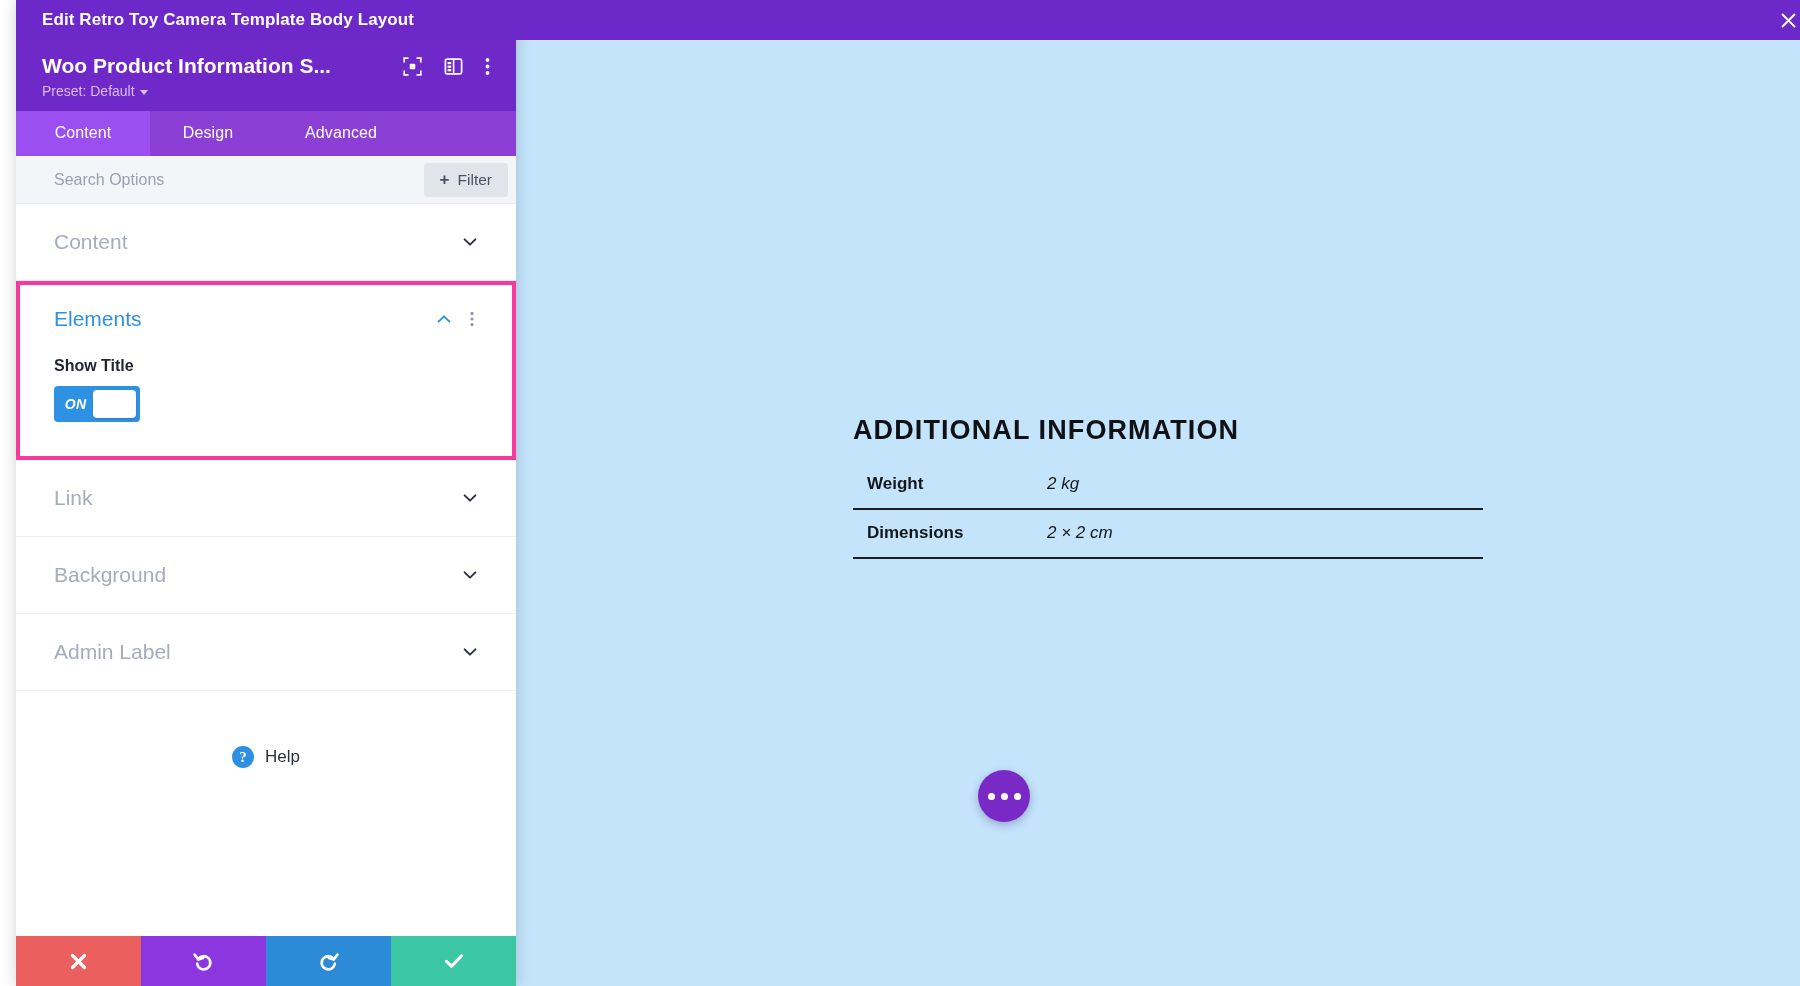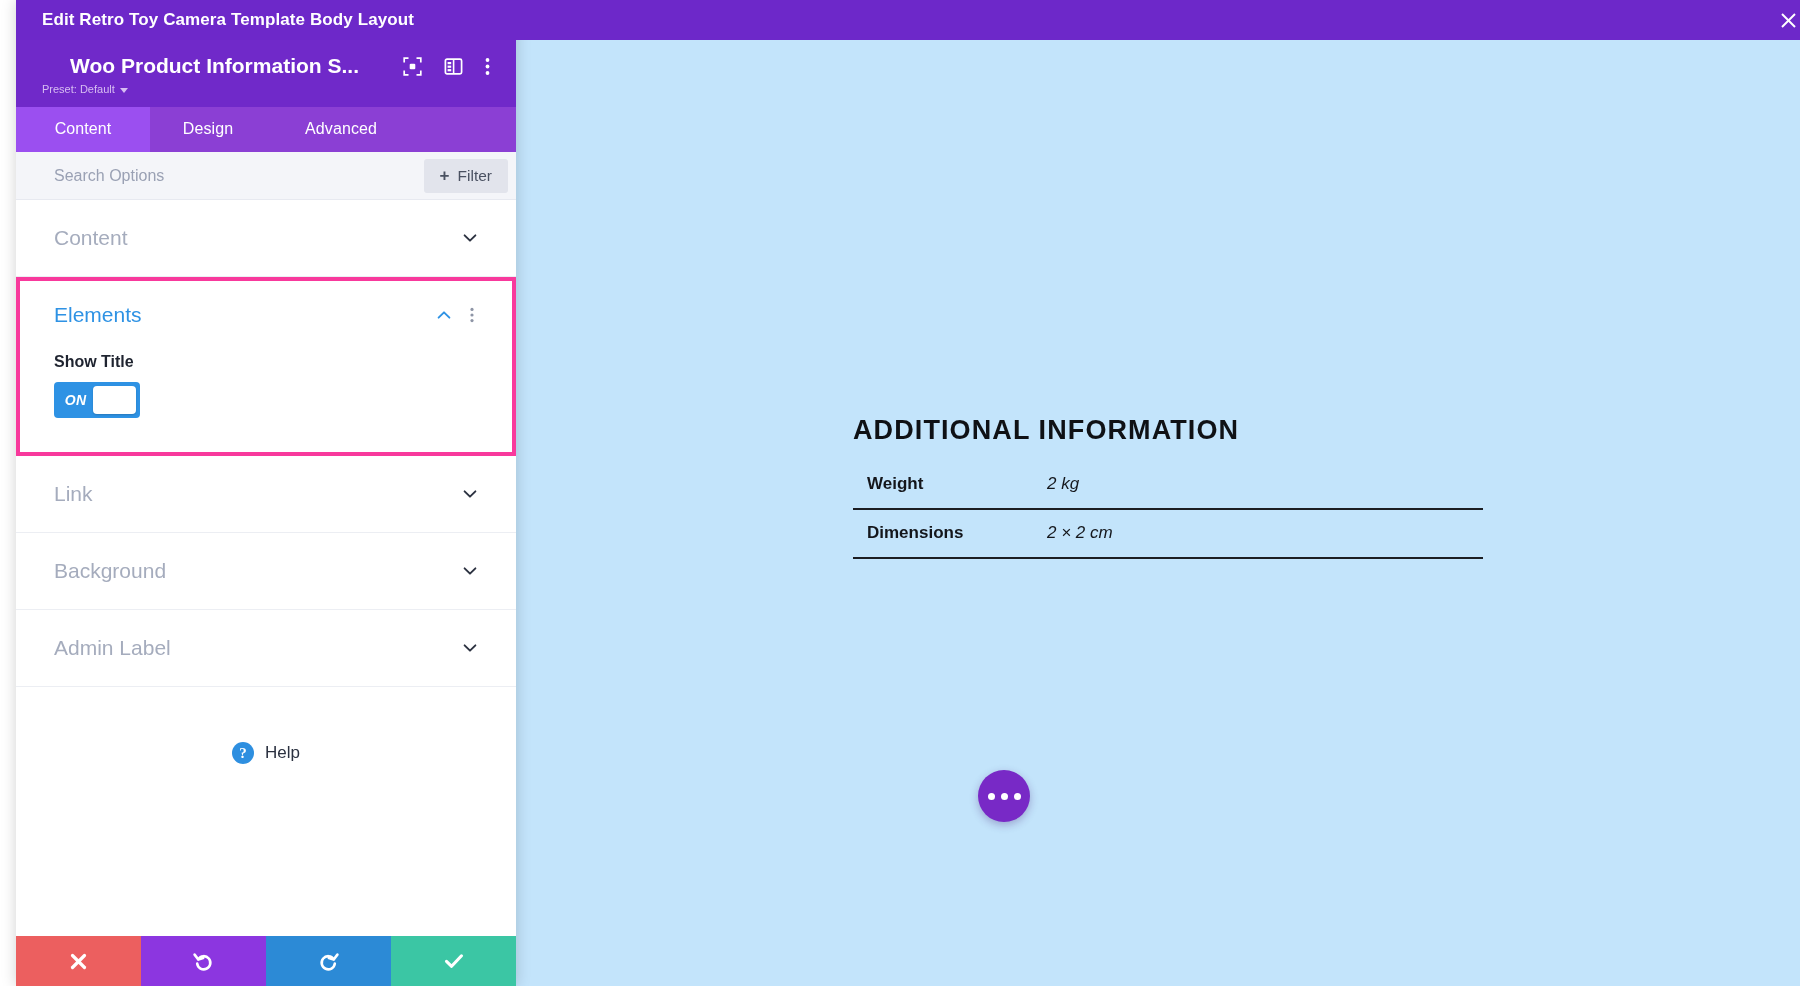--- a/index.html
+++ b/index.html
@@ -31,32 +31,32 @@
   #panel {
     position: absolute; top: 0; left: 0; width: 500px; height: 986px;
     background: #ffffff;
     display: flex; flex-direction: column;
     z-index: 30;
     box-shadow: 0 0 14px rgba(0,0,0,.18);
   }
   #panel-spacer { height: 40px; flex: 0 0 40px; }
 
   .panel-head {
-    background: #7029c9; padding: 14px 26px 12px 26px; flex: 0 0 auto; text-align: center;
+    background: #7029c9; padding: 14px 26px 12px 26px; flex: 0 0 auto;
   }
   .panel-head-row { display: flex; align-items: center; }
   .module-title {
     color: #ffffff; font-size: 21px; font-weight: bold;
     white-space: nowrap; overflow: hidden;
     flex: 1 1 auto;
   }
   .head-icons { display: flex; align-items: center; gap: 22px; padding-left: 16px; }
   .head-icon { cursor: pointer; display: flex; align-items: center; justify-content: center; }
   .preset-row {
-    margin-top: 5px; color: #d7bdf2; font-size: 11px;
+    margin-top: 5px; color: #d7bdf2; font-size: 14px;
     display: flex; align-items: center; gap: 5px; cursor: pointer;
   }
   .preset-caret {
     width: 0; height: 0; border-left: 4.5px solid transparent;
     border-right: 4.5px solid transparent; border-top: 5px solid #d7bdf2;
     margin-top: 2px;
   }
 
   
   .tabs { display: flex; background: #8b3fd4; flex: 0 0 auto; }

